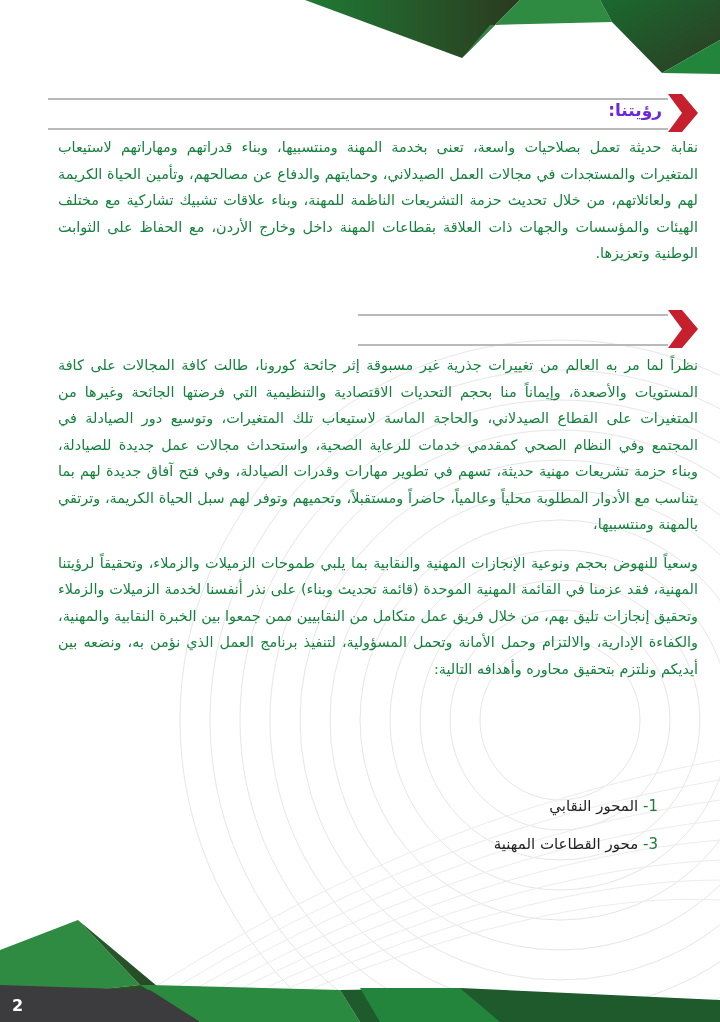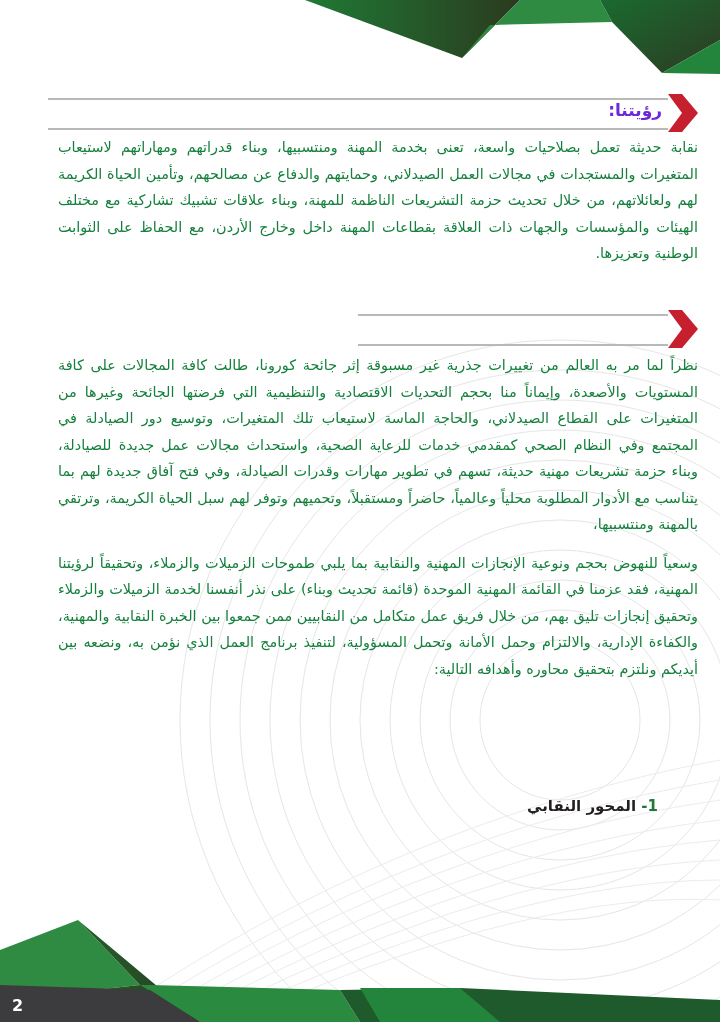--- a/index.html
+++ b/index.html
@@ -25,21 +25,21 @@
   .section-header .title {
     position: absolute; right: 36px; top: 8px;
     font-size: 17px; font-weight: bold; color: #6d28d9; white-space: nowrap;
   }
   p.body-text {
     margin: 0; font-size: 14.4px; line-height: 26.5px; text-align: justify;
     text-align-last: right; color: #15803d;
   }
   .list { position: absolute; right: 62px; top: 787px; direction: rtl; }
   .list-item {
-    font-size: 15px; font-weight: bold; color: #231f20; height: 38px; line-height: 38px;
+    font-size: 15px; font-weight: normal; color: #231f20; height: 38px; line-height: 38px;
     white-space: nowrap;
   }
   .list-item .num { color: #1f7a35; }
   .page-number {
     position: absolute; left: 12px; top: 996px; font-size: 16px; font-weight: bold; color: #ffffff;
   }
 </style>
 </head>
 <body>
 
@@ -121,15 +121,19 @@
   <p class="body-text">نظراً لما مر به العالم من تغييرات جذرية غير مسبوقة إثر جائحة كورونا، طالت كافة المجالات على كافة المستويات والأصعدة، وإيماناً منا بحجم التحديات الاقتصادية والتنظيمية التي فرضتها الجائحة وغيرها من المتغيرات على القطاع الصيدلاني، والحاجة الماسة لاستيعاب تلك المتغيرات، وتوسيع دور الصيادلة في المجتمع وفي النظام الصحي كمقدمي خدمات للرعاية الصحية، واستحداث مجالات عمل جديدة للصيادلة، وبناء حزمة تشريعات مهنية حديثة، تسهم في تطوير مهارات وقدرات الصيادلة، وفي فتح آفاق جديدة لهم بما يتناسب مع الأدوار المطلوبة محلياً وعالمياً، حاضراً ومستقبلاً، وتحميهم وتوفر لهم سبل الحياة الكريمة، وترتقي بالمهنة ومنتسبيها،</p>
   <div style="height:12px;"></div>
   <p class="body-text">وسعياً للنهوض بحجم ونوعية الإنجازات المهنية والنقابية بما يلبي طموحات الزميلات والزملاء، وتحقيقاً لرؤيتنا المهنية، فقد عزمنا في القائمة المهنية الموحدة (قائمة تحديث وبناء) على نذر أنفسنا لخدمة الزميلات والزملاء وتحقيق إنجازات تليق بهم، من خلال فريق عمل متكامل من النقابيين ممن جمعوا بين الخبرة النقابية والمهنية، والكفاءة الإدارية، والالتزام وحمل الأمانة وتحمل المسؤولية، لتنفيذ برنامج العمل الذي نؤمن به، ونضعه بين أيديكم ونلتزم بتحقيق محاوره وأهدافه التالية:</p>
 </div>
 
 <div class="list">
   <div class="list-item">
     <span class="num">1-</span>
     <span>المحور النقابي</span>
   </div>
+  <div class="list-item">
+    <span class="num">3-</span>
+    <span>محور القطاعات المهنية</span>
+  </div>
 </div>
 
 <div class="page-number">2</div>
 
 </body></html>

